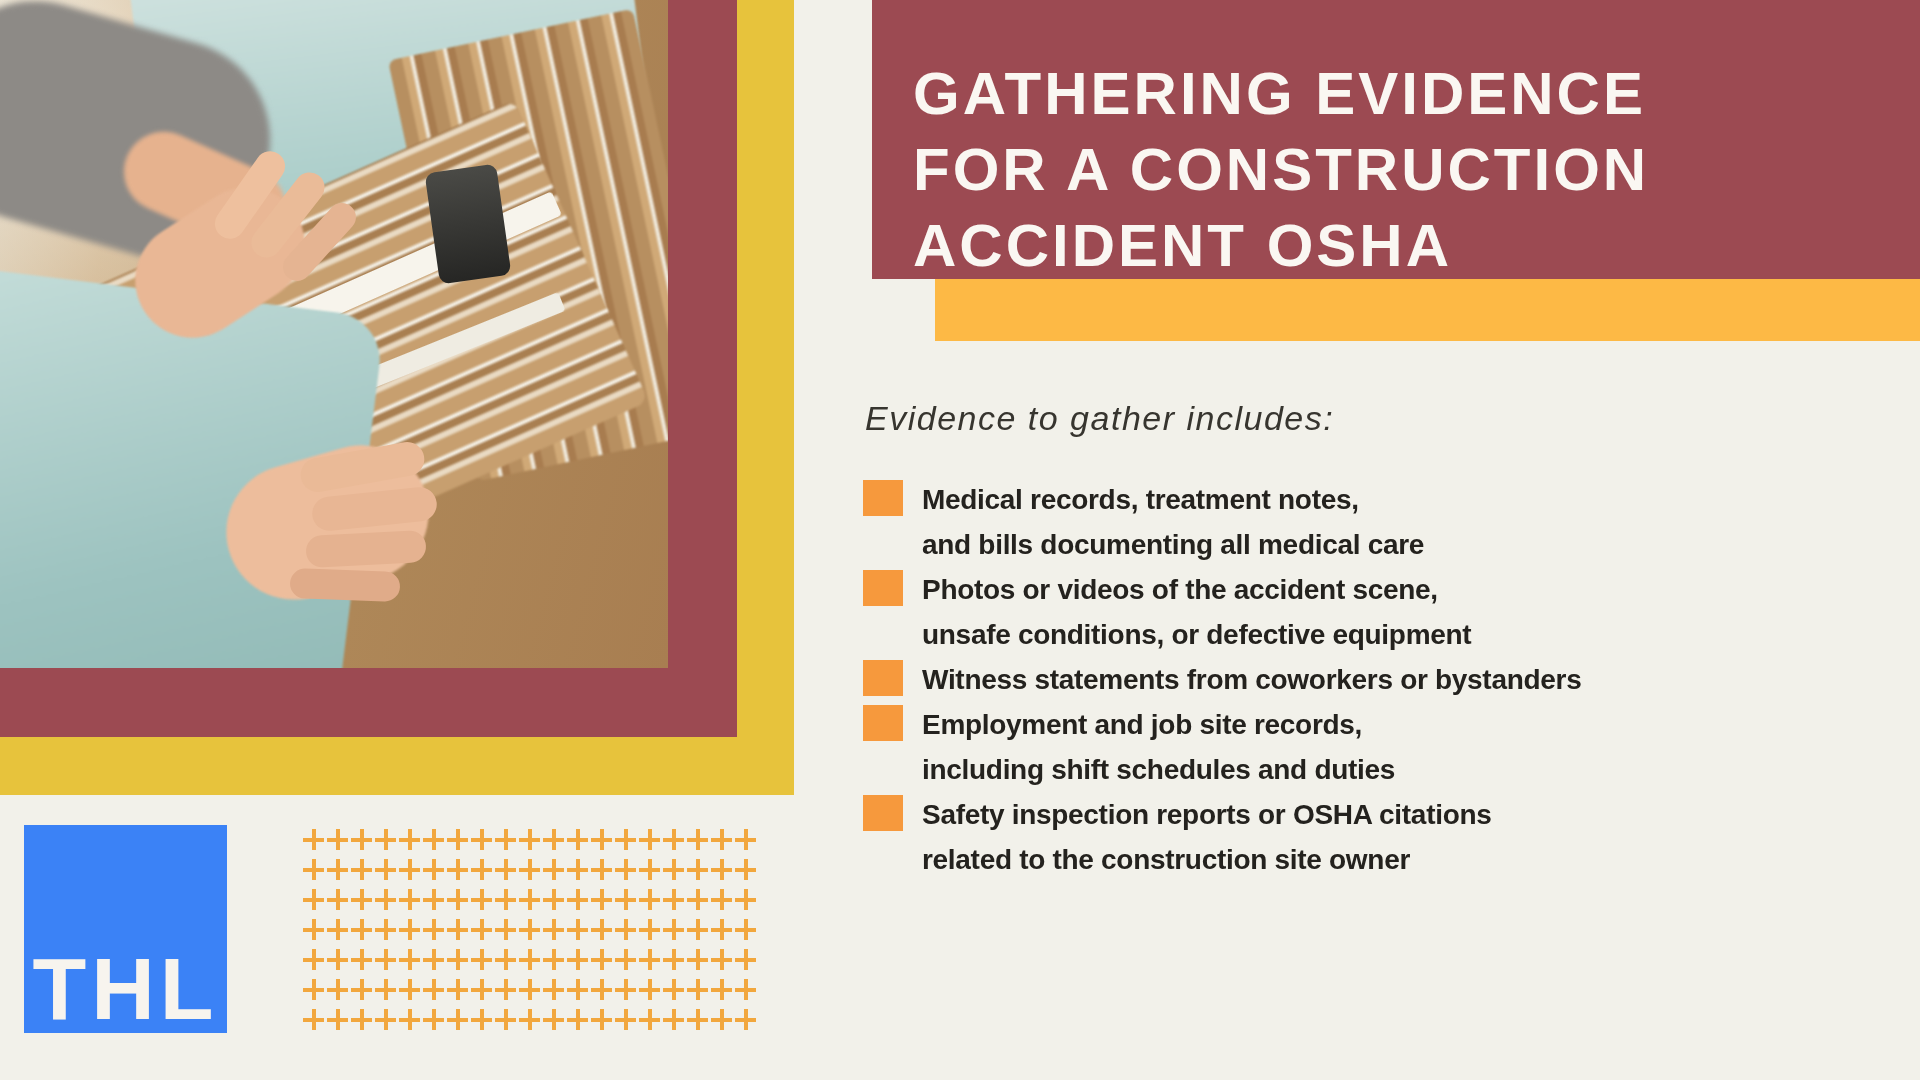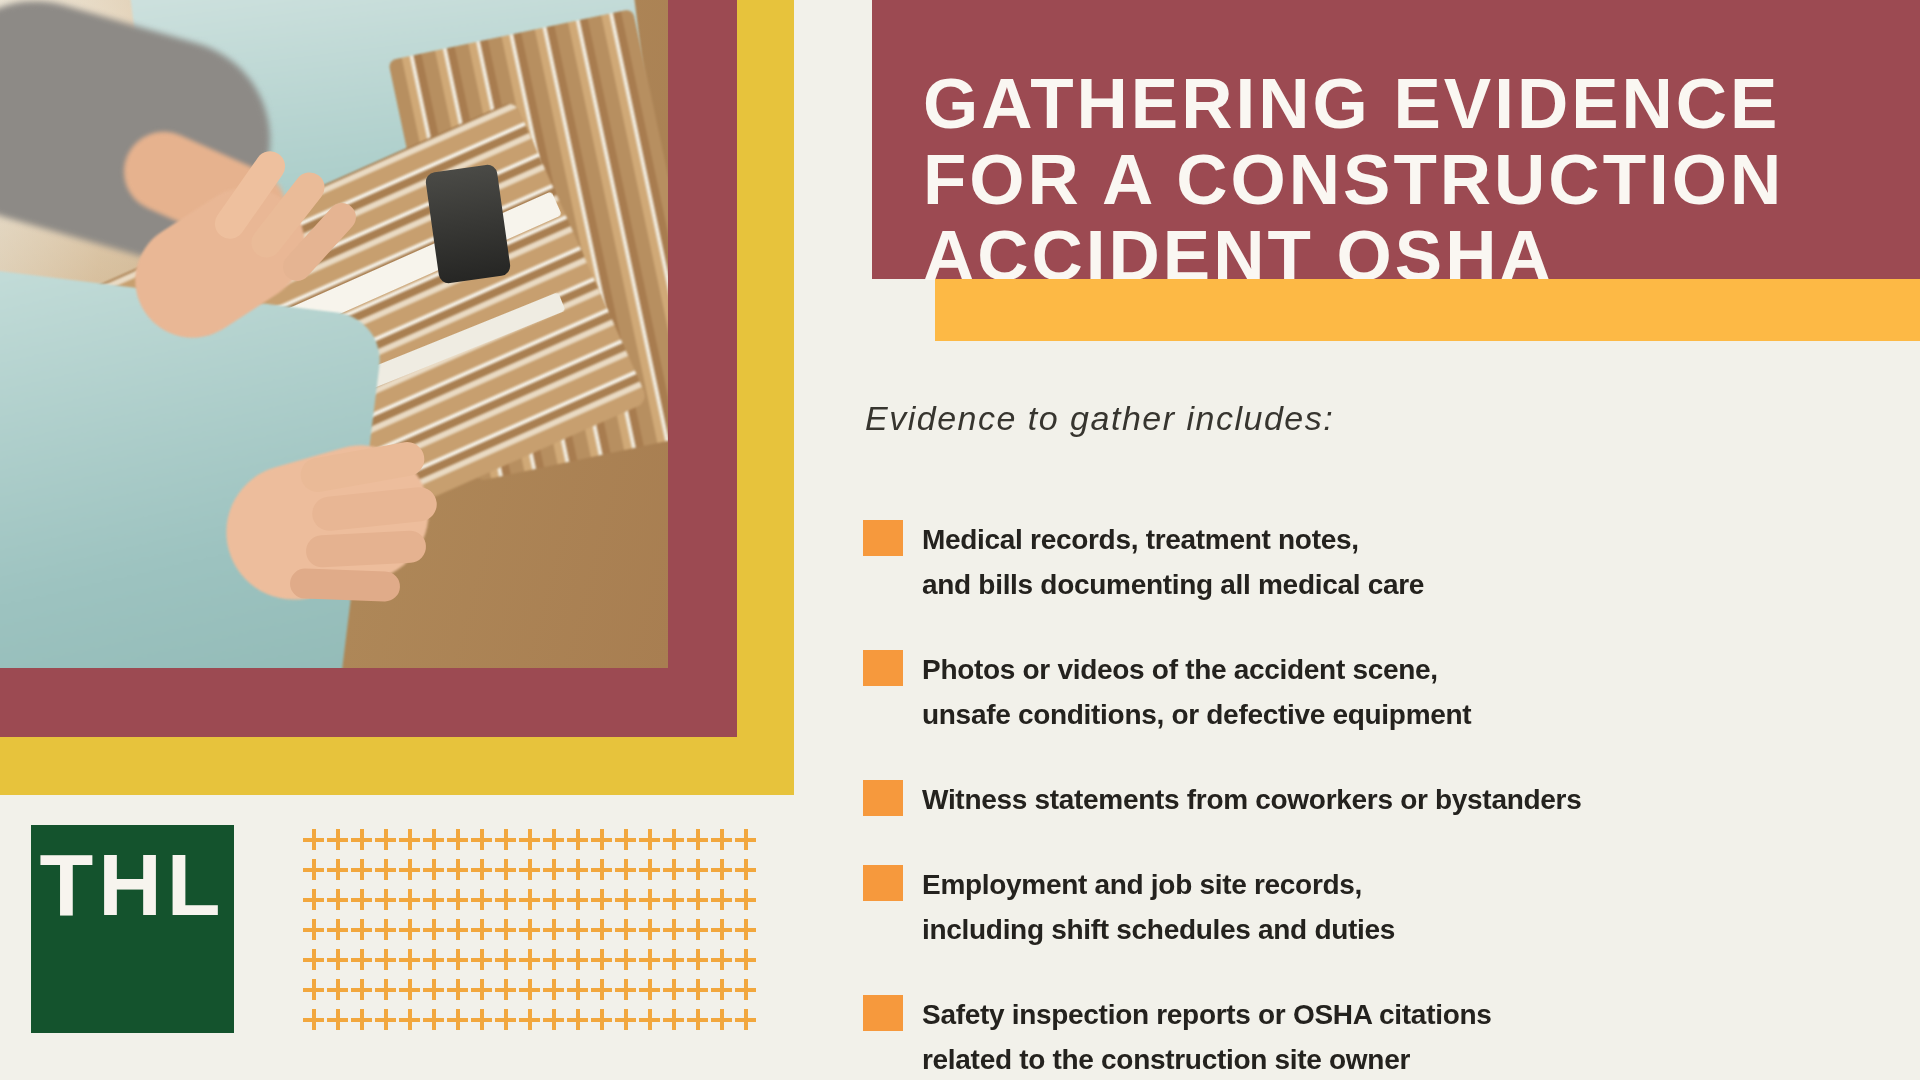--- a/index.html
+++ b/index.html
@@ -31,32 +31,32 @@
   .ph-finger-t3{left:272px;top:228px;width:95px;height:28px;transform:rotate(-48deg);border-radius:14px;background:#e5b492;}
   .ph-clip{left:432px;top:168px;width:72px;height:112px;transform:rotate(-8deg);border-radius:10px;background:linear-gradient(180deg,#4a4a46,#262624);}
   .ph-palm-bottom{left:225px;top:455px;width:205px;height:135px;transform:rotate(-16deg);border-radius:70px;background:#edbd9c;filter:blur(1px);}
   .ph-finger-b1{left:300px;top:450px;width:125px;height:34px;transform:rotate(-10deg);border-radius:17px;background:#eaba97;}
   .ph-finger-b2{left:312px;top:492px;width:125px;height:34px;transform:rotate(-6deg);border-radius:17px;background:#e8b694;}
   .ph-finger-b3{left:306px;top:533px;width:120px;height:32px;transform:rotate(-3deg);border-radius:16px;background:#e5b290;}
   .ph-finger-b4{left:290px;top:570px;width:110px;height:30px;transform:rotate(2deg);border-radius:15px;background:#e0ab89;}
 
   
   .header-block{position:absolute;left:872px;top:0;width:1048px;height:279px;background:#9c4a52;}
-  .header-title{margin:18px;padding:48px 0 0 33px;color:#faf7f2;font-weight:bold;font-size:71px;line-height:76px;letter-spacing:3px;}
+  .header-title{margin:8px;padding:48px 0 0 33px;color:#faf7f2;font-weight:bold;font-size:60px;line-height:76px;letter-spacing:3px;}
   .yellow-bar{position:absolute;left:935px;top:279px;width:985px;height:62px;background:#fdb945;}
 
   
   .evidence-heading{position:absolute;left:865px;top:399px;font-style:italic;font-size:34px;letter-spacing:1.5px;color:#37352f;text-align:right;}
   .evidence-list{position:absolute;left:863px;top:477px;width:820px;font-weight:bold;font-size:28px;line-height:45px;color:#24221e;letter-spacing:-0.3px;}
-  .ev-item{position:relative;margin-top:40px;}
+  .ev-item{position:relative;}
   .ev-item .sq{position:absolute;left:0;top:3px;width:40px;height:36px;background:#f6993d;}
   .ev-lines{margin-left:59px;}
 
   
-  .thl-logo{position:absolute;left:31px;top:825px;width:203px;height:208px;background:#14532d;display:flex;justify-content:center;align-items:flex-start;}
+  .thl-logo{position:absolute;left:24px;top:825px;width:203px;height:208px;background:#3b82f6;display:flex;justify-content:center;align-items:flex-end;}
   .thl-text{color:#f7f4ee;font-weight:bold;font-size:88px;line-height:1;letter-spacing:5px;padding-top:16px;}
   .plus-grid{position:absolute;left:302px;top:825px;display:grid;grid-template-columns:repeat(19,24px);grid-auto-rows:30px;}
   .plus{position:relative;width:24px;height:30px;}
   .plus::before{content:"";position:absolute;left:1px;top:13px;width:21px;height:4px;background:#f2a73d;}
   .plus::after{content:"";position:absolute;left:10px;top:4px;width:4px;height:21px;background:#f2a73d;}
 </style>
 </head>
 <body>
 
 <div class="canvas">

